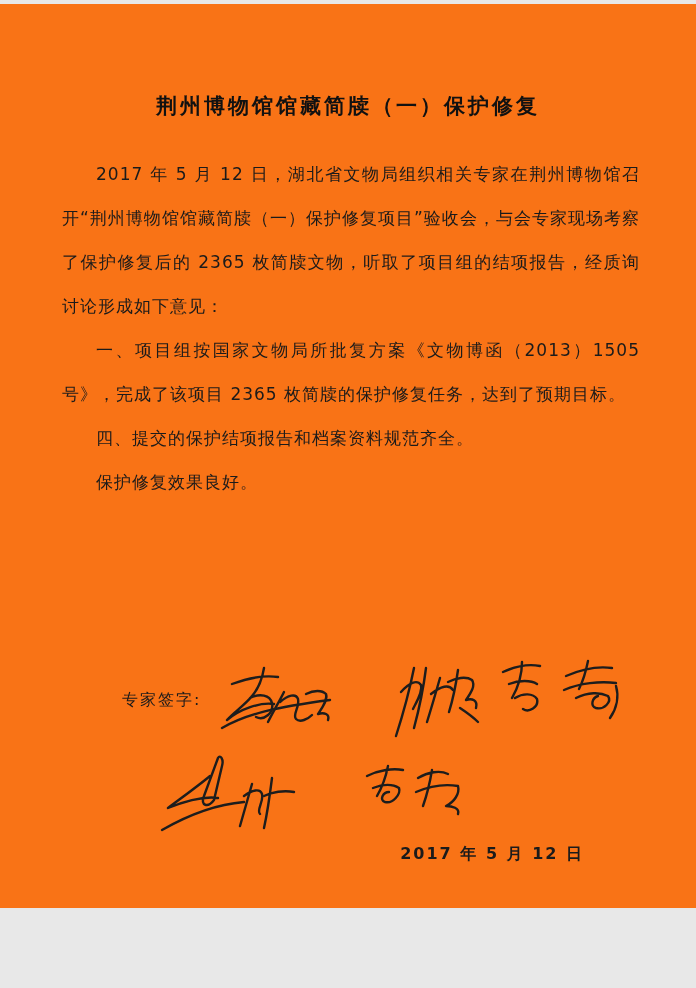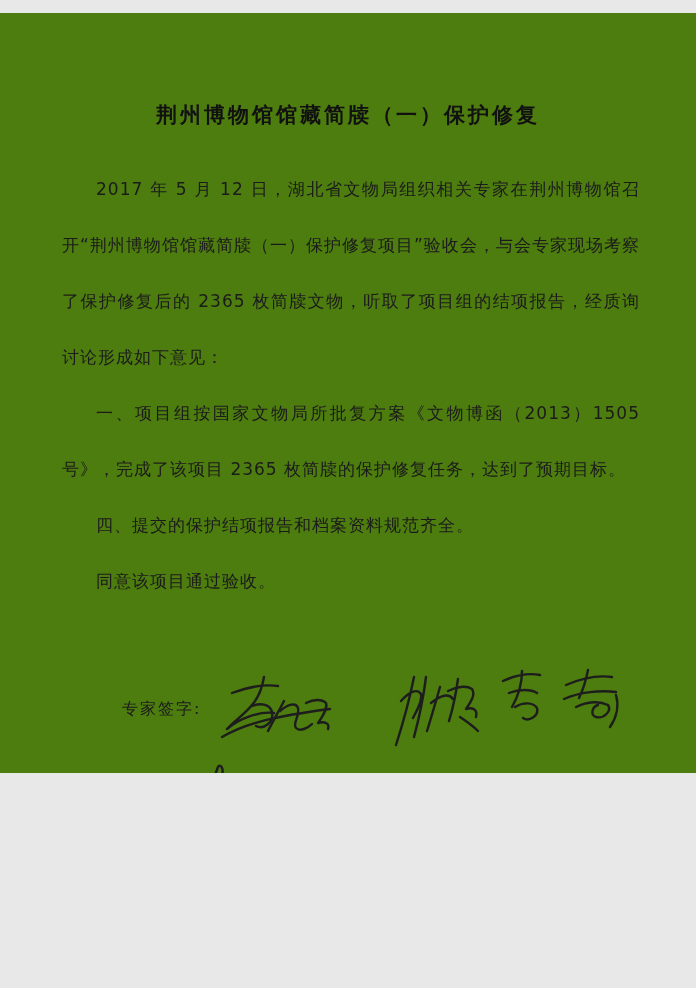--- a/index.html
+++ b/index.html
@@ -1,20 +1,20 @@
 <!DOCTYPE html>
 <html><head>
 <meta charset="utf-8">
 <style>
   html,body{margin:0;padding:0;background:#e8e8e8;}
   .page{
     position:relative;
-    width:696px;height:760px;
-    margin:13px auto;
-    background:#4d7c0f;
+    width:696px;height:904px;
+    margin:4px auto;
+    background:#f97316;
     color:#161616;
     font-family:"DejaVu Sans","Liberation Sans",sans-serif;
     overflow:hidden;
     box-sizing:border-box;
   }
   .doc-title{
     margin:82px 0 0 0;
     text-align:center;
     font-size:21px;
     font-weight:bold;
@@ -22,21 +22,21 @@
     line-height:40px;
     color:#111;
   }
   .doc-title .t-line{display:block;}
   .doc-body{
     margin:26px 56px 0 62px;
   }
   .doc-body p{
     margin:0;
     font-size:17px;
-    line-height:56px;
+    line-height:44px;
     letter-spacing:1px;
     text-indent:2em;
     text-align:justify;
     color:#1b1b1b;
     font-weight:500;
   }
   .sig-area{
     position:absolute;
     left:0;top:640px;
     width:696px;height:230px;
@@ -65,37 +65,37 @@
   .sig-4{left:158px;top:106px;}
   .sig-5{left:360px;top:118px;}
   .doc-date{
     position:absolute;
     left:0;top:840px;
     width:584px;
     text-align:right;
     font-size:16px;
     letter-spacing:2px;
     color:#1b1b1b;
-    font-weight:400;
+    font-weight:700;
   }
 </style>
 </head>
 <body>
 
 <div class="page">
 
   <h1 class="doc-title">
     <span class="t-line">荆州博物馆馆藏简牍（一）保护修复</span>
   </h1>
 
   <div class="doc-body">
     <p>2017 年 5 月 12 日，湖北省文物局组织相关专家在荆州博物馆召开“荆州博物馆馆藏简牍（一）保护修复项目”验收会，与会专家现场考察了保护修复后的 2365 枚简牍文物，听取了项目组的结项报告，经质询讨论形成如下意见：</p>
     <p>一、项目组按国家文物局所批复方案《文物博函（2013）1505 号》，完成了该项目 2365 枚简牍的保护修复任务，达到了预期目标。</p>
     <p>四、提交的保护结项报告和档案资料规范齐全。</p>
-    <p>同意该项目通过验收。</p>
+    <p>保护修复效果良好。</p>
   </div>
 
   <div class="sig-area">
     <span class="sig-label">专家签字:</span>
 
     <svg class="sig sig-1" role="img" width="118" height="86" viewBox="0 0 118 86" aria-label="李化元">
       <path d="M46,6 C44,18 41,26 34,34 C27,43 16,50 9,58 C22,47 42,40 56,42 M14,22 C30,16 46,13 60,15 M32,36 C42,31 52,33 54,41 C56,51 46,59 38,55"></path>
       <path d="M4,66 C28,52 58,45 112,38"></path>
       <path d="M66,30 C61,40 56,48 50,60 M62,40 C70,33 78,31 80,37 C82,45 74,53 78,57 C82,61 90,57 94,53"></path>
       <path d="M88,32 C96,28 104,28 108,32 C110,38 104,46 100,52 C106,50 112,52 110,58"></path>

